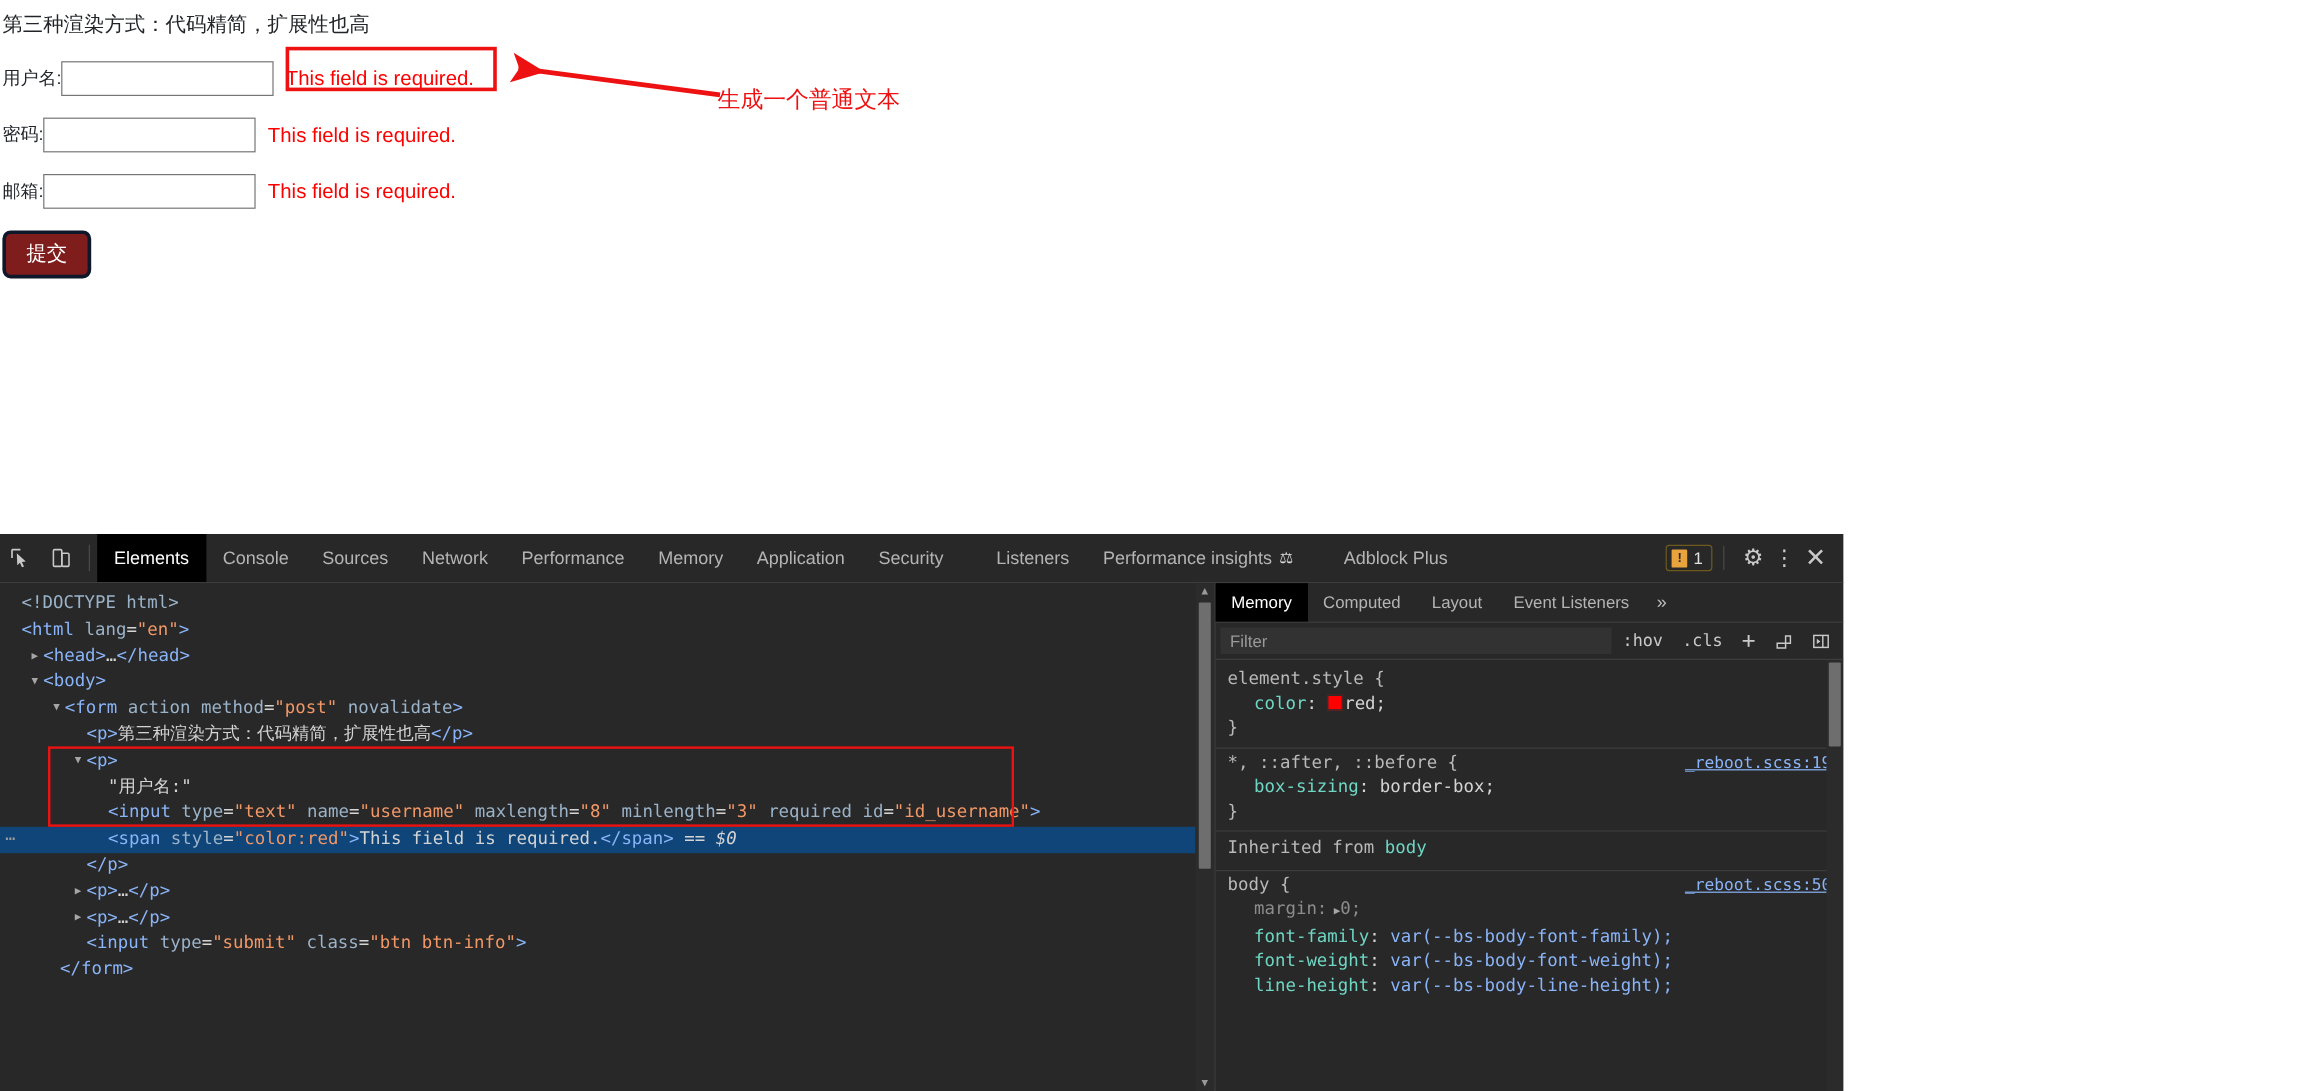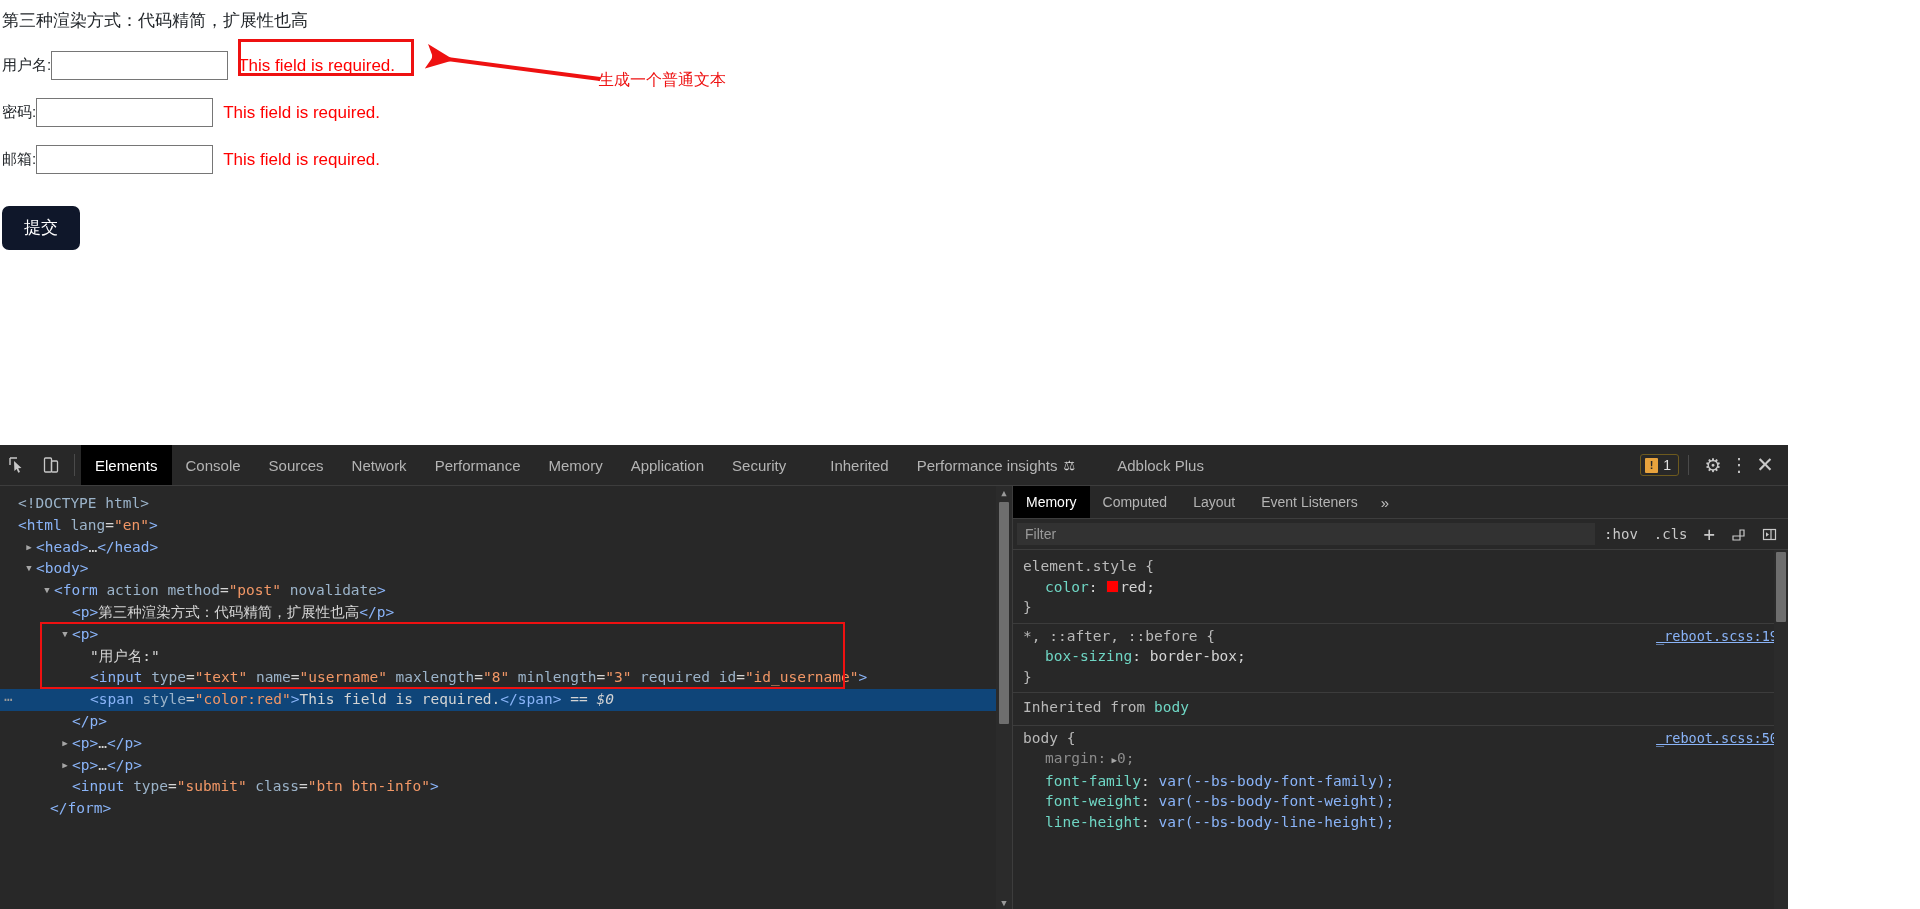--- a/index.html
+++ b/index.html
@@ -28,44 +28,44 @@
   }
   .field-input{
     width:177px;height:29px;box-sizing:border-box;
     border:1px solid #767676;background:#fff;
     font-family:inherit;font-size:14px;padding:1px 4px;outline:none;
   }
   .field-error{
     color:#ff0000;font-size:17px;margin-left:10px;white-space:nowrap;
   }
   .submit-btn{
-    margin-top:14px;margin-left:2px;
-    background:#0f172a;border:5px solid #0f172a;color:#fff;
+    margin-left:2px;
+    background:#7f1d1d;border:3px solid #0f172a;color:#fff;
     font-family:inherit;font-size:17px;
     padding:7px 17px;border-radius:7px;cursor:pointer;
     line-height:1.2;
   }
 
   
   .hl-box{
     position:absolute;border:3px solid #ee1111;
     box-sizing:border-box;pointer-events:none;
   }
   #hl-username{left:238px;top:39px;width:176px;height:37px;}
   .anno-text{
-    position:absolute;color:#ee1111;font-size:16px;
+    position:absolute;color:#ee1111;font-size:19px;
     font-family:"Liberation Sans","DejaVu Sans",sans-serif;
     white-space:nowrap;
   }
   #anno-1{left:598px;top:70px;}
   svg.anno-svg{position:absolute;left:0;top:0;width:1920px;height:445px;pointer-events:none;overflow:visible;}
 
   
   #devtools{
-    position:absolute;left:0;top:445px;width:1788px;height:464px;
+    position:absolute;left:0;top:445px;width:1536px;height:464px;
     background:#282828;color:#d4d4d4;
     font-family:"DejaVu Sans Mono","Liberation Mono",monospace;
   }
   
   #dt-toolbar{
     height:40px;display:flex;align-items:stretch;
     background:#282828;border-bottom:1px solid #3d3d3d;
     font-family:"Liberation Sans","DejaVu Sans",sans-serif;
   }
   .dt-icon-btn{
@@ -261,21 +261,21 @@
     <div class="dt-tab">
         <span>Memory</span>
       </div>
     <div class="dt-tab">
         <span>Application</span>
       </div>
     <div class="dt-tab">
         <span>Security</span>
       </div>
     <div class="dt-tab" style="padding-left:30px">
-        <span>Inherited</span>
+        <span>Listeners</span>
       </div>
     <div class="dt-tab">
       <span>Performance insights</span>
       <span class="flask">⚖</span>
     </div>
     <div class="dt-tab" style="padding-left:28px">
         <span>Adblock Plus</span>
       </div>
 
     <div class="dt-right">

